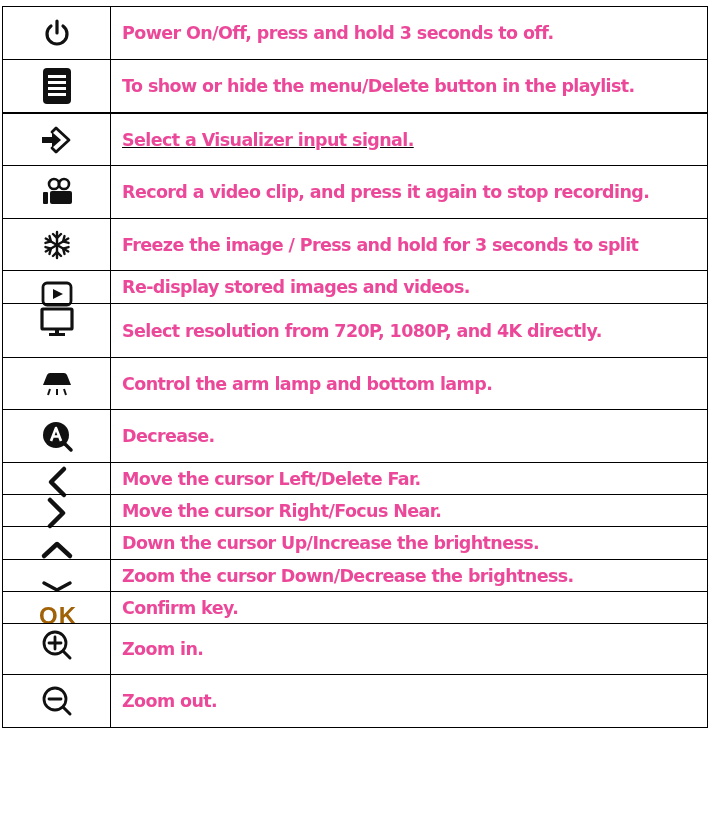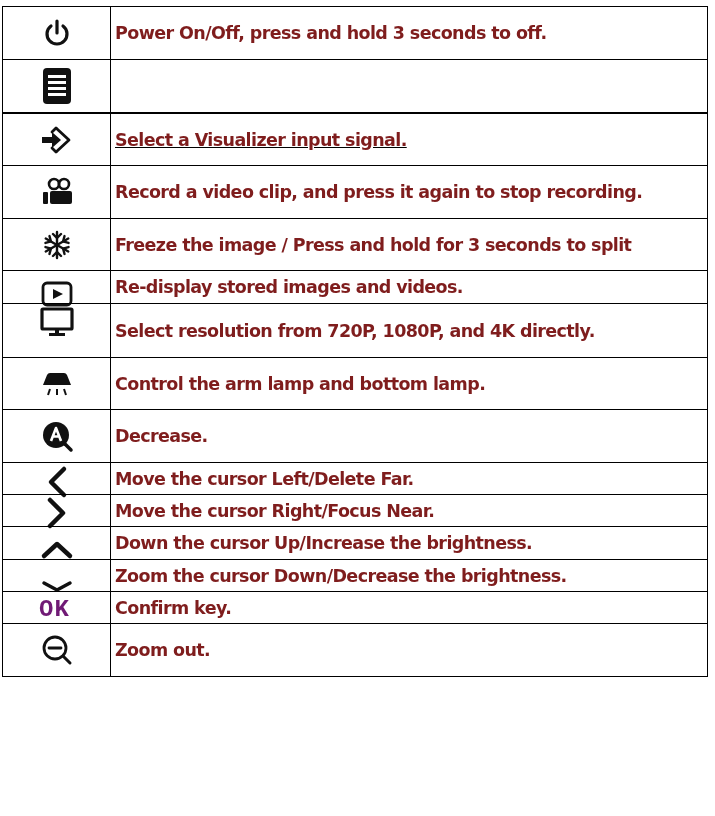--- a/index.html
+++ b/index.html
@@ -11,25 +11,26 @@
   .row { display: flex; border-top: 1px solid #000; box-sizing: border-box; position: relative; }
   .row:first-child { border-top: none; }
   .row.thick { border-top: 2px solid #000; text-decoration: underline; }
   .icon-cell {
     width: 108px; flex: 0 0 108px; border-right: 1.5px solid #000;
     display: flex; align-items: center; justify-content: center;
     position: relative; box-sizing: border-box;
   }
   .text-cell {
     flex: 1; display: flex; align-items: center; padding-left: 4px;
-    font-weight: bold; font-size: 17.5px; color: #7f1d1d; letter-spacing: -0.6px;
+    font-weight: bold; font-size: 17.5px; color: #ec4899; letter-spacing: -0.6px;
     white-space: nowrap;
+    margin-left: 7px;
   }
   .icon-cell svg { display: block; overflow: visible; }
-  .ok-glyph { font-family: Liberation Mono, monospace; font-weight: bold; font-size: 24px; letter-spacing: 1px; color:#701a75; position:absolute; left: 36px; top: 4px; }
+  .ok-glyph { font-family: Liberation Sans, sans-serif; font-weight: bold; font-size: 24px; letter-spacing: 1px; color:#a16207; position:absolute; left: 36px; top: 10px; }
 </style>
 </head>
 <body>
 
 <div class="tbl">
 
   <div class="row" style="height:52px">
     <div class="icon-cell">
       <svg width="30" height="30" viewBox="0 0 30 30">
         <path d="M9 8 A10 10 0 1 0 21 8" fill="none" stroke="#111" stroke-width="3.2" stroke-linecap="round"></path>
@@ -42,20 +43,21 @@
   <div class="row" style="height:53px">
     <div class="icon-cell">
       <svg width="30" height="36" viewBox="0 0 30 36">
         <rect x="1" y="0" width="28" height="36" rx="4" fill="#111"></rect>
         <rect x="6" y="7" width="18" height="3" fill="#fff"></rect>
         <rect x="6" y="13" width="18" height="3" fill="#fff"></rect>
         <rect x="6" y="19" width="18" height="3" fill="#fff"></rect>
         <rect x="6" y="25" width="18" height="3" fill="#fff"></rect>
       </svg>
     </div>
+    <div class="text-cell">To show or hide the menu/Delete button in the playlist.</div>
   </div>
 
   <div class="row thick" style="height:53px">
     <div class="icon-cell">
       <svg width="34" height="30" viewBox="0 0 34 30">
         <path d="M16 3 L29 15 L16 27" fill="none" stroke="#111" stroke-width="2.8" stroke-linejoin="round"></path>
         <path d="M16 3 L12 7 M16 27 L12 23" stroke="#111" stroke-width="2.8" stroke-linecap="round"></path>
         <path d="M2 12 L12 12 L12 7 L21 15 L12 23 L12 18 L2 18 Z" fill="#111"></path>
       </svg>
     </div>
@@ -178,20 +180,30 @@
     <div class="text-cell">Zoom the cursor Down/Decrease the brightness.</div>
   </div>
 
   <div class="row" style="height:32px">
     <div class="icon-cell">
       <span class="ok-glyph">OK</span>
     </div>
     <div class="text-cell">Confirm key.</div>
   </div>
 
+  <div class="row" style="height:51px">
+    <div class="icon-cell">
+      <svg width="32" height="32" viewBox="0 0 32 32" style="margin-top:-8px">
+        <circle cx="14" cy="14" r="11" fill="none" stroke="#111" stroke-width="2.8"></circle>
+        <path d="M22 22 L29 29" stroke="#111" stroke-width="3" stroke-linecap="round"></path>
+        <path d="M14 8 L14 20 M8 14 L20 14" stroke="#111" stroke-width="2.8" stroke-linecap="round"></path>
+      </svg>
+    </div>
+    <div class="text-cell">Zoom in.</div>
+  </div>
 
   <div class="row" style="height:53px">
     <div class="icon-cell">
       <svg width="32" height="32" viewBox="0 0 32 32">
         <circle cx="14" cy="14" r="11" fill="none" stroke="#111" stroke-width="2.8"></circle>
         <path d="M22 22 L29 29" stroke="#111" stroke-width="3" stroke-linecap="round"></path>
         <path d="M8 14 L20 14" stroke="#111" stroke-width="2.8" stroke-linecap="round"></path>
       </svg>
     </div>
     <div class="text-cell">Zoom out.</div>

